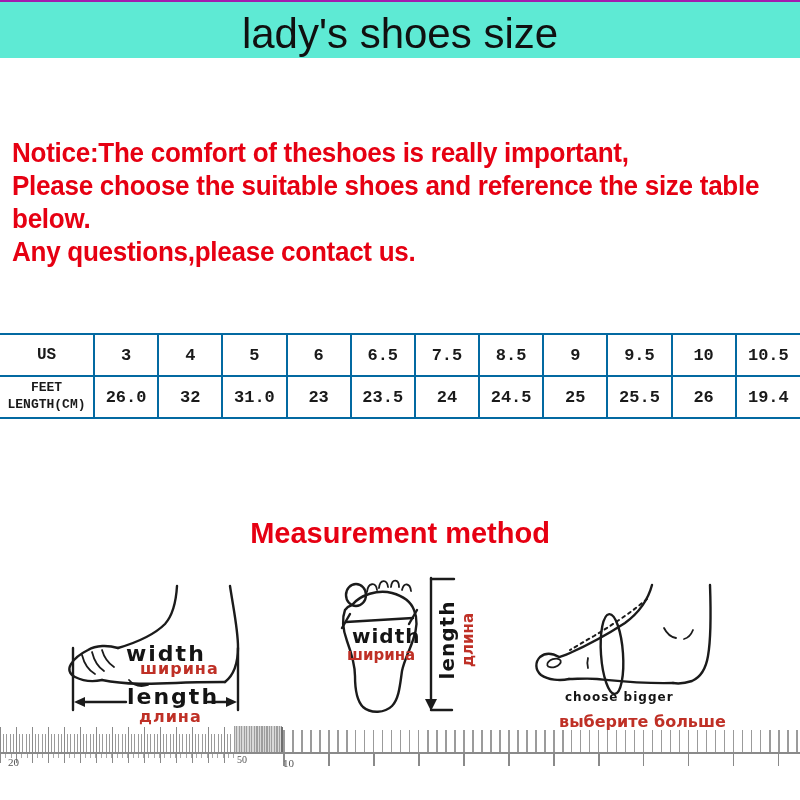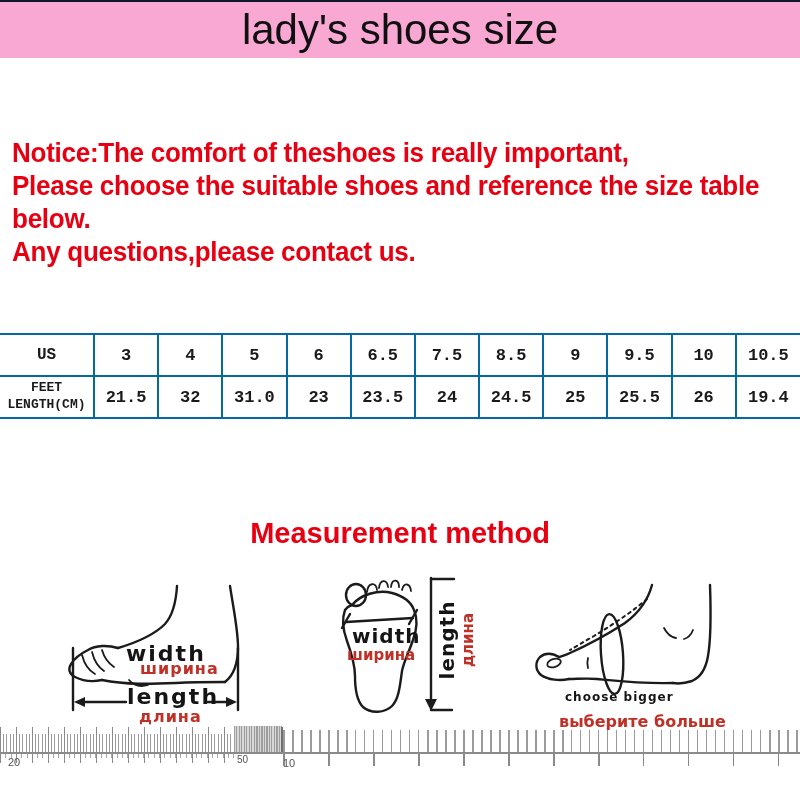--- a/index.html
+++ b/index.html
@@ -3,22 +3,22 @@
 <meta charset="utf-8">
 <style>
   html,body { margin:0; padding:0; }
   body {
     width:800px; height:800px; position:relative; overflow:hidden;
     background:#ffffff; font-family:"Liberation Sans", sans-serif;
   }
   
   .banner {
     position:absolute; left:0; top:0; width:800px; height:58px;
-    background:#f9a8d4; border-top:2px solid #0f172a; box-sizing:border-box;
-    display:flex; align-items:center; justify-content:center;
+    background:#5eead4; border-top:2px solid #a21caf; box-sizing:border-box;
+    display:flex; align-items:flex-end; justify-content:center;
   }
   .banner-title { font-size:42px; color:#101010; font-weight:400; }
   
   .notice {
     position:absolute; left:12px; top:136px; color:#e60012; font-weight:bold;
     font-size:28px; line-height:33px; white-space:nowrap; letter-spacing:-0.3px;
     transform:scaleX(0.93); transform-origin:left top;
   }
   
   .size-table {
@@ -93,21 +93,21 @@
   #ruler-right {
     left:283px; top:730px; width:517px; height:22px;
     background:repeating-linear-gradient(90deg,#9b9b9b 0 1.5px,transparent 1.5px 9px);
   }
   #ruler-below-right {
     left:283px; top:754px; width:517px; height:12px;
     background:repeating-linear-gradient(90deg,#8a8a8a 0 1.5px,transparent 1.5px 45px);
   }
   .ruler-num {
     position:absolute; font-size:11px; color:#555;
-    font-family:Liberation Sans, sans-serif;
+    font-family:Liberation Serif, serif;
   }
   #rn-20 { left:8px;   top:756px; }
   #rn-50 { left:237px; top:754px; font-size:10px; }
   #rn-10 { left:283px; top:757px; }
 </style>
 </head>
 <body>
 
 <header class="banner">
   <span class="banner-title">lady's shoes size</span>
@@ -138,21 +138,21 @@
     <td>9</td>
     <td>9.5</td>
     <td>10</td>
     <td>10.5</td>
   </tr>
   <tr>
     <td class="lbl lbl2">
       <span>FEET</span><br>
       <span>LENGTH(CM)</span>
     </td>
-    <td>21.5</td>
+    <td>26.0</td>
     <td>32</td>
     <td>31.0</td>
     <td>23</td>
     <td>23.5</td>
     <td>24</td>
     <td>24.5</td>
     <td>25</td>
     <td>25.5</td>
     <td>26</td>
     <td>19.4</td>

